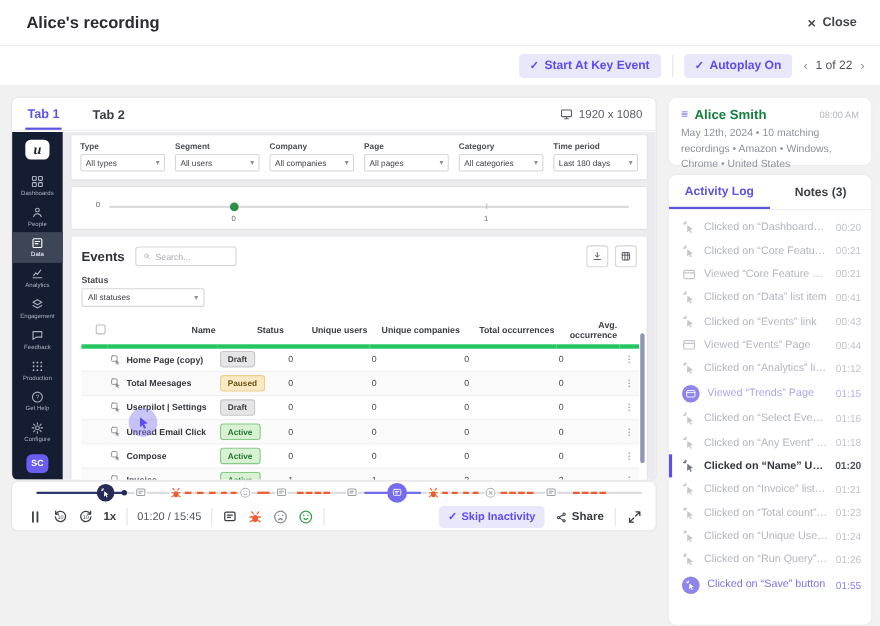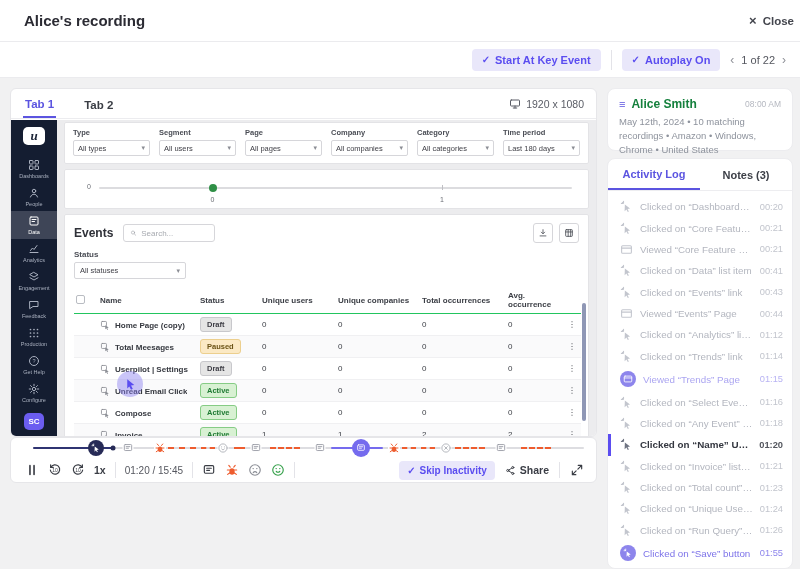--- a/index.html
+++ b/index.html
@@ -1,20 +1,20 @@
 <!DOCTYPE html>
 <html><head>
 <meta charset="utf-8">
 <style>
   *{margin:0;padding:0;box-sizing:border-box}
   body{font-family:"Liberation Sans",sans-serif;background:#fff}
   .screen{position:relative;width:800px;height:569px;background:#fff;overflow:hidden}
 
   
-  .hdr{position:absolute;left:0;top:0;width:800px;height:42px;background:#fff;border-bottom:1px solid #ebebee;display:flex;align-items:center;justify-content:space-between;padding:0 6px 0 24px}
+  .hdr{position:absolute;left:0;top:0;width:800px;height:42px;background:#fff;border-bottom:1px solid #ebebee;display:flex;align-items:center;justify-content:space-between;padding:0 21px 0 24px}
   .hdr-title{font-size:15px;font-weight:700;color:#2b2b33}
   .close-btn{display:flex;align-items:center;gap:6px;font-size:11.5px;font-weight:600;color:#44464e;cursor:pointer}
   .close-x{font-size:13px;color:#44464e}
 
   
   .tbar{position:absolute;left:0;top:42px;width:800px;height:36px;background:#fff;border-bottom:1px solid #ebebee;display:flex;align-items:center;justify-content:flex-end;gap:10px;padding-right:14px}
   .pill{display:flex;align-items:center;gap:5px;background:#e9e7fa;color:#5b4df0;font-size:11px;font-weight:700;padding:5px 10px;border-radius:4px;border:none;cursor:pointer}
   .pill .chk{font-size:10px}
   .vdiv{width:1px;height:20px;background:#e3e3e8}
   .pager{display:flex;align-items:center;gap:7px;font-size:11px;color:#55575f}
@@ -63,21 +63,21 @@
   .esearch .ic{width:8px;height:8px;color:#9a9da4}
   .esearch input{border:none;outline:none;width:100%;font-size:8px;color:#3f3f46;font-family:"Liberation Sans",sans-serif}
   .esearch input::placeholder{color:#a7aab0}
   .ebtns{margin-left:auto;display:flex;gap:6px}
   .ibtn{width:20px;height:20px;border:1px solid #d6d6da;border-radius:3px;background:#fff;display:flex;align-items:center;justify-content:center;color:#4a4d55;cursor:pointer}
   .ibtn .ic{width:10px;height:10px}
   .estat-label{font-size:8px;font-weight:700;color:#4a4d55;margin:7px 0 3px}
   .estat-sel{width:112px;height:17px;border:1px solid #d6d6da;border-radius:2px;display:flex;align-items:center;justify-content:space-between;padding:0 5px;font-size:7.5px;color:#3f3f46;cursor:pointer}
 
   table.etbl{width:100%;border-collapse:collapse;margin-top:8px;table-layout:fixed}
-  .etbl th{font-size:8px;font-weight:700;color:#3b3e45;text-align:left;padding:4px 2px;border-bottom:1px solid #22c55e}
+  .etbl th{font-size:8px;font-weight:700;color:#3b3e45;text-align:right;padding:4px 2px;border-bottom:4px solid #22c55e}
   .etbl td{font-size:8px;color:#3b3e45;padding:0 2px;height:22px;border-bottom:1px solid #f0f0f2}
   .etbl tr.zebra td{background:#fafafb}
   .cb{width:9px;height:9px;border:1px solid #b9bcc2;border-radius:2px;background:#fff;display:inline-block;cursor:pointer}
   .ncell{display:flex;align-items:flex-end;gap:5px;font-weight:600;color:#35383f}
   .ncell .ic{width:10px;height:10px;color:#8a8d94;flex:none}
   .ncell .nm{white-space:nowrap;overflow:hidden;text-overflow:ellipsis}
   .badge{display:inline-block;font-size:7.5px;font-weight:700;padding:2px 6px;border-radius:3px;border:1px solid}
   .badge.Draft{background:#e5e5e5;border-color:#c8c8cc;color:#3c3c44}
   .badge.Paused{background:#fbe9c4;border-color:#eccf8e;color:#6b5316}
   .badge.Active{background:#d8f1d3;border-color:#86cc85;color:#1f7a33}
@@ -296,30 +296,30 @@
               </div>
             </div>
             <div class="fcol">
               <div class="flabel">Segment</div>
               <div class="fselect">
                 <span>All users</span>
                 <span class="caret">▾</span>
               </div>
             </div>
             <div class="fcol">
-              <div class="flabel">Page</div>
+              <div class="flabel">Company</div>
               <div class="fselect">
-                <span>All pages</span>
+                <span>All companies</span>
                 <span class="caret">▾</span>
               </div>
             </div>
             <div class="fcol">
-              <div class="flabel">Company</div>
+              <div class="flabel">Page</div>
               <div class="fselect">
-                <span>All companies</span>
+                <span>All pages</span>
                 <span class="caret">▾</span>
               </div>
             </div>
             <div class="fcol">
               <div class="flabel">Category</div>
               <div class="fselect">
                 <span>All categories</span>
                 <span class="caret">▾</span>
               </div>
             </div>
@@ -760,30 +760,20 @@
         <div class="act-item">
           <span class="act-ic">
             <svg viewBox="0 0 24 24" fill="none" stroke="currentColor" stroke-width="2" stroke-linecap="round" stroke-linejoin="round">
               <path d="M9 8.5l9.5 7-4.6 1 2.5 4.6-2 1.1-2.5-4.6-3.4 3.2z" fill="currentColor" stroke="none"></path>
               <path d="M6.5 2.5v3M2.5 6.5h3M4.2 4.2l1.8 1.8"></path>
             </svg>
           </span>
           <span class="act-text">Clicked on “Analytics” list item</span>
           <span class="act-time">01:12</span>
         </div>
-        <div class="act-item">
-          <span class="act-ic">
-            <svg viewBox="0 0 24 24" fill="none" stroke="currentColor" stroke-width="2" stroke-linecap="round" stroke-linejoin="round">
-              <path d="M9 8.5l9.5 7-4.6 1 2.5 4.6-2 1.1-2.5-4.6-3.4 3.2z" fill="currentColor" stroke="none"></path>
-              <path d="M6.5 2.5v3M2.5 6.5h3M4.2 4.2l1.8 1.8"></path>
-            </svg>
-          </span>
-          <span class="act-text">Clicked on “Trends” link</span>
-          <span class="act-time">01:14</span>
-        </div>
         <div class="act-item viewed-highlight">
           <span class="act-ic">
             <svg viewBox="0 0 24 24" fill="none" stroke="currentColor" stroke-width="2" stroke-linecap="round" stroke-linejoin="round">
               <rect x="3" y="5" width="18" height="14" rx="2"></rect>
               <path d="M3 9.5h18"></path>
             </svg>
           </span>
           <span class="act-text">Viewed “Trends” Page</span>
           <span class="act-time">01:15</span>
         </div>

